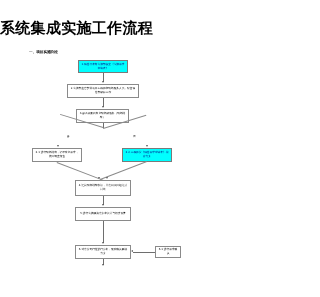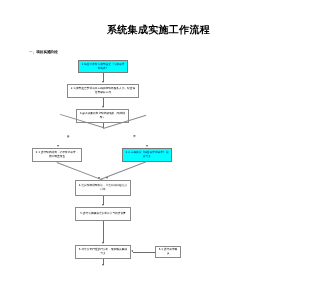--- a/index.html
+++ b/index.html
@@ -19,26 +19,26 @@
     position: absolute;
     left: 0; top: 0;
     width: 210px;
     height: 297px;
   }
   .doc-title {
     position: absolute;
     left: 0;
     top: 24px;
     width: 210px;
-    text-align: right;
-    font-size: 10px;
+    text-align: left;
+    font-size: 15px;
     font-weight: bold;
     letter-spacing: 0.3px;
     line-height: 12px;
-    font-family: Liberation Serif, serif;
+    font-family: Liberation Mono, monospace;
   }
   .section-heading {
     position: absolute;
     left: 29px;
     top: 50px;
     font-size: 3.6px;
     font-weight: bold;
     line-height: 5px;
     white-space: nowrap;
     font-family: "DejaVu Sans", "Liberation Sans", sans-serif;

